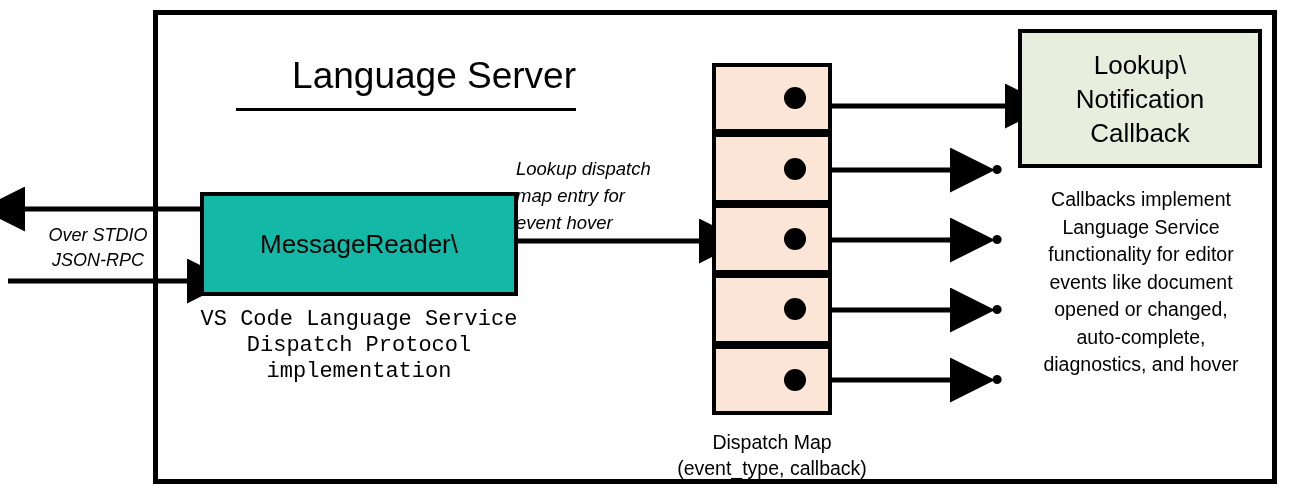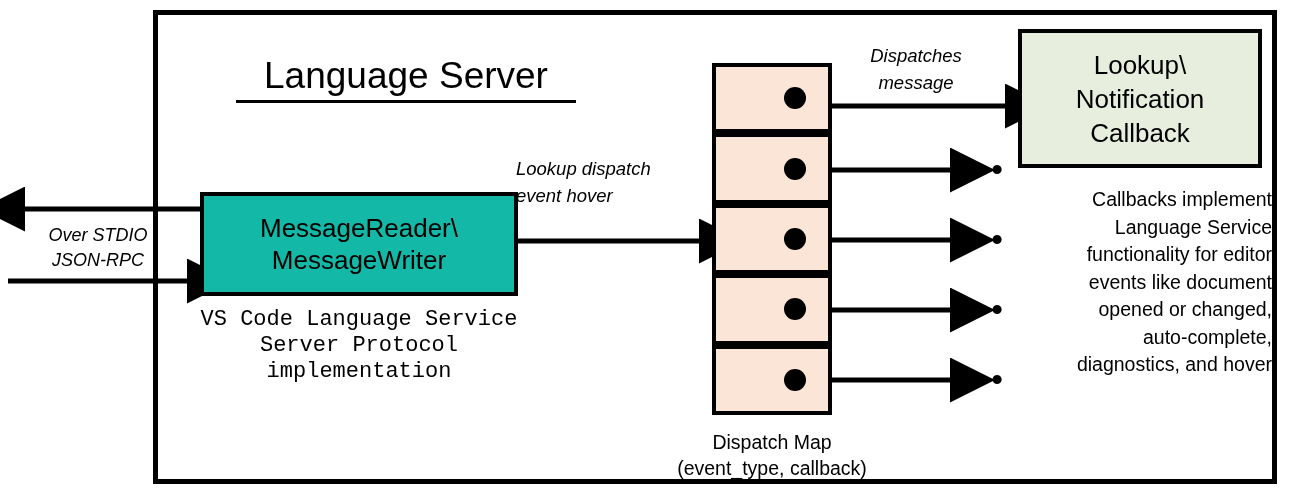--- a/index.html
+++ b/index.html
@@ -40,24 +40,24 @@
     background: transparent;
   }
 
   
   #server-title {
     left: 236px;
     top: 54px;
     width: 340px;
     font-size: 37px;
     line-height: 44px;
-    text-align: center;
+    text-align: right;
     white-space: nowrap;
     border-bottom: 3px solid #000;
-    padding-bottom: 2px;
+    padding-bottom: 10px;
   }
 
   
   #message-rw-box {
     left: 200px;
     top: 192px;
     width: 318px;
     height: 104px;
     border: 4px solid #000;
     background: #14b8a6;
@@ -167,21 +167,21 @@
     font-size: 26px;
     line-height: 34px;
     text-align: center;
   }
   #callback-caption {
     left: 1010px;
     top: 186px;
     width: 262px;
     font-size: 19.5px;
     line-height: 27.5px;
-    text-align: right;
+    text-align: center;
   }
 
   
   .ellipsis {
     position: absolute;
     left: 963px;
     width: 46px;
     font-size: 32px;
     font-weight: bold;
     line-height: 10px;
@@ -236,30 +236,30 @@
   <div class="abs" id="server-title">Language Server</div>
 
   <div class="abs" id="jsonrpc-label">
     <div>Over STDIO</div>
     <div>JSON-RPC</div>
   </div>
 
   <div class="abs" id="message-rw-box">
     <div class="label">
       <div>MessageReader\</div>
-      <div>MessageWriter</div>
     </div>
   </div>
   <div class="abs" id="message-rw-caption">
     <div>VS Code Language Service</div>
-    <div>Server Protocol implementation</div>
+    <div>Dispatch Protocol implementation</div>
   </div>
 
   <div class="abs" id="lookup-label">
     <div>Lookup dispatch</div>
+    <div>map entry for</div>
     <div>event hover</div>
   </div>
 
   <div class="abs" id="dispatch-map">
     <div class="map-row" style="top:0px;">
       <span class="map-dot"></span>
     </div>
     <div class="map-row" style="top:70.4px;">
       <span class="map-dot"></span>
     </div>
@@ -271,24 +271,20 @@
     </div>
     <div class="map-row" style="top:281.6px;">
       <span class="map-dot"></span>
     </div>
   </div>
   <div class="abs" id="dispatch-map-caption">
     <div>Dispatch Map</div>
     <div>(event_type, callback)</div>
   </div>
 
-  <div class="abs" id="dispatches-label">
-    <div>Dispatches</div>
-    <div>message</div>
-  </div>
 
   <div class="ellipsis" style="top:164px;">•••</div>
   <div class="ellipsis" style="top:234px;">•••</div>
   <div class="ellipsis" style="top:304px;">•••</div>
   <div class="ellipsis" style="top:374px;">•••</div>
 
   <div class="abs" id="callback-box">
     <div class="label">
       <div>Lookup\</div>
       <div>Notification</div>

